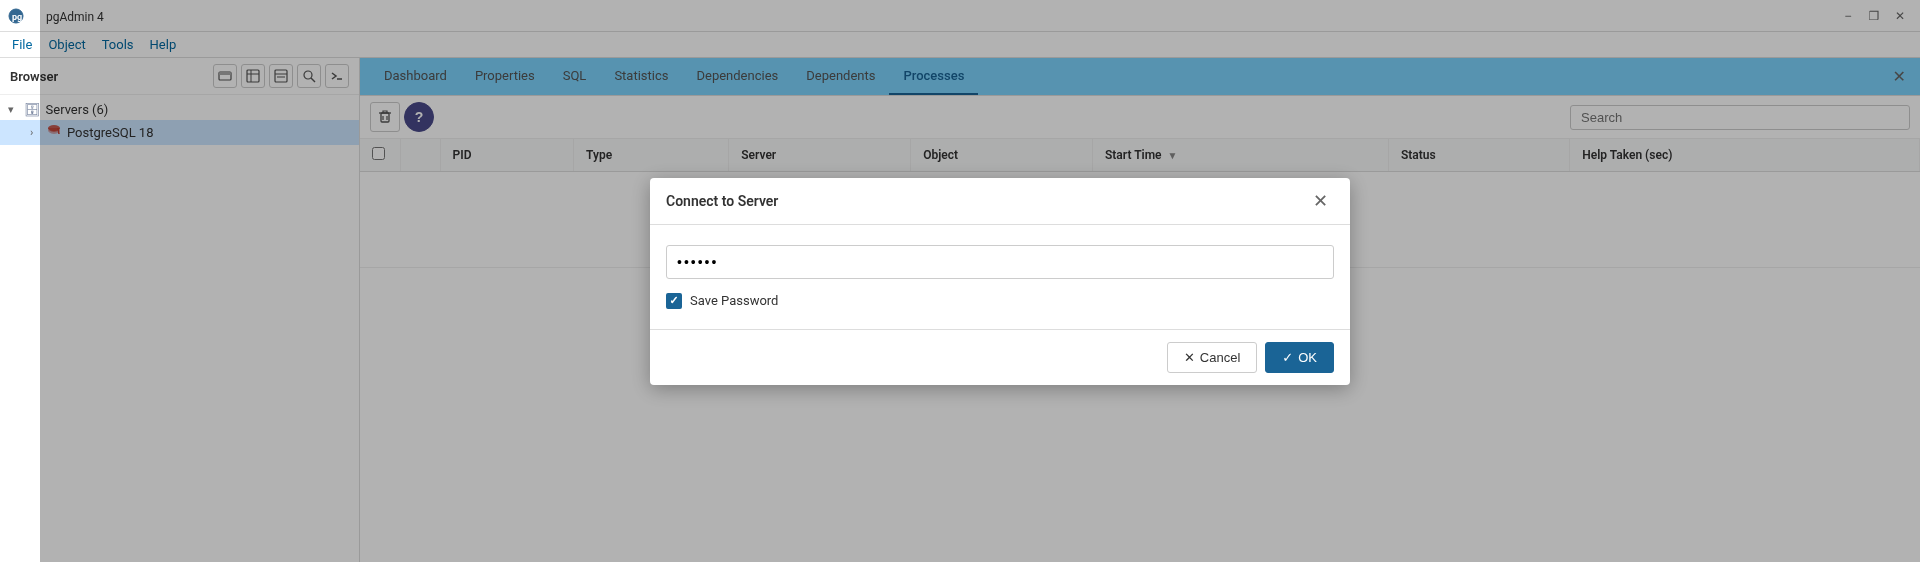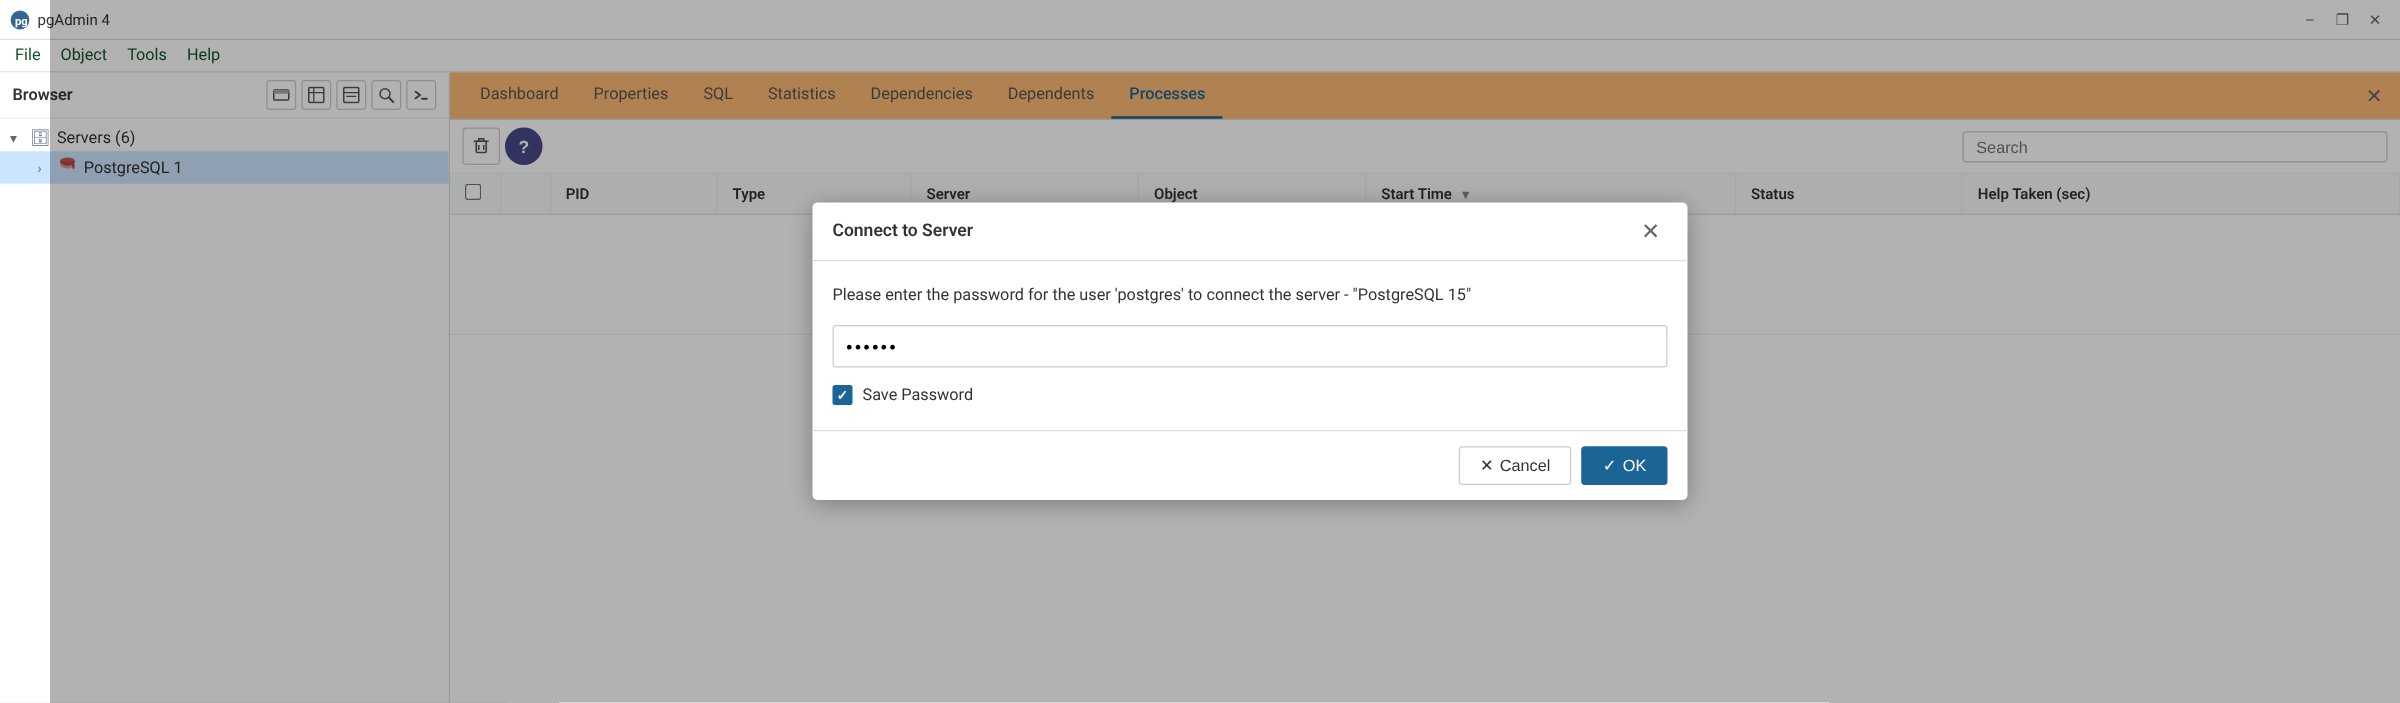--- a/index.html
+++ b/index.html
@@ -4,32 +4,32 @@
   <style>
     * { box-sizing: border-box; margin: 0; padding: 0; }
     body { font-family: -apple-system, BlinkMacSystemFont, 'Segoe UI', Roboto, sans-serif; font-size: 13px; background: #e8eaed; overflow: hidden; }
 
     
     .titlebar {
       display: flex; align-items: center; justify-content: space-between;
       background: #fff; border-bottom: 1px solid #ddd;
       height: 32px; padding: 0 8px;
     }
-    .titlebar-left { display: flex; align-items: center; gap: 6px; }
+    .titlebar-left { display: flex; align-items: flex-end; gap: 22px; }
     .titlebar-title { font-size: 12px; color: #333; }
     .titlebar-controls { display: flex; gap: 2px; }
     .titlebar-btn { width: 24px; height: 20px; border: none; background: none; cursor: pointer; font-size: 12px; color: #666; display: flex; align-items: center; justify-content: center; }
 
     
     .menubar {
       display: flex; align-items: center;
       background: #fff; border-bottom: 1px solid #ddd;
       height: 26px; padding: 0 4px;
     }
-    .menu-item { padding: 2px 8px; font-size: 13px; color: #14532d; cursor: pointer; border-radius: 3px; }
+    .menu-item { padding: 2px 8px; font-size: 13px; color: #0369a1; cursor: pointer; border-radius: 3px; }
 
     
     .main-layout { display: flex; height: calc(562px - 58px); }
 
     
     .sidebar {
       width: 360px; min-width: 360px;
       background: #fff; border-right: 1px solid #ddd;
       display: flex; flex-direction: column; justify-content: space-between;
     }
@@ -50,21 +50,21 @@
     .tree-item.selected { background: #cce5ff; }
     .tree-chevron { width: 16px; color: #666; font-size: 11px; }
     .tree-label { font-size: 13px; color: #333; }
 
     
     .content-area { flex: 1; display: flex; flex-direction: column; background: #f5f5f5; }
 
     
     .tab-bar {
       display: flex; align-items: center; justify-content: space-between;
-      background: #fdba74; border-bottom: 1px solid #ddd;
+      background: #7dd3fc; border-bottom: 1px solid #ddd;
       padding: 0 10px; height: 38px;
     }
     .tabs { display: flex; align-items: flex-end; height: 100%; }
     .tab {
       padding: 8px 14px; font-size: 13px; color: #555; cursor: pointer;
       border-bottom: 2px solid transparent; height: 100%; display: flex; align-items: center;
     }
     .tab.active { color: #1a6496; border-bottom: 2px solid #1a6496; font-weight: 500; }
     .tab-bar-close { font-size: 16px; color: #666; cursor: pointer; padding: 4px; }
 
@@ -225,21 +225,21 @@
       <div class="tree-item selected" style="padding-left:30px;">
         <span class="tree-chevron">›</span>
         <span style="margin-right:5px;font-size:13px;">
           <svg width="16" height="16" viewBox="0 0 16 16" fill="none">
             <ellipse cx="8" cy="5" rx="6" ry="3" fill="#c0392b" opacity="0.8"></ellipse>
             <path d="M2 5 Q2 8 8 9 Q14 8 14 5" fill="#c0392b" opacity="0.6"></path>
             <path d="M2 7 Q2 10 8 11 Q14 10 14 7" fill="#c0392b" opacity="0.4"></path>
             <path d="M12 5 L13 11" stroke="#c0392b" stroke-width="1.5"></path>
           </svg>
         </span>
-        <span class="tree-label">PostgreSQL 1</span>
+        <span class="tree-label">PostgreSQL 18</span>
       </div>
     </div>
   </div>
 
   <div class="content-area">
 
     <div class="tab-bar">
       <div class="tabs">
         <div class="tab">Dashboard</div>
         <div class="tab">Properties</div>
@@ -302,21 +302,20 @@
   </div>
 </div>
 
 <div class="modal-overlay">
   <div class="modal">
     <div class="modal-header">
       <span class="modal-title">Connect to Server</span>
       <button class="modal-close">✕</button>
     </div>
     <div class="modal-body">
-      <p class="modal-message">Please enter the password for the user 'postgres' to connect the server - "PostgreSQL 15"</p>
       <input type="password" class="modal-input" value="••••••" style="">
       <div class="checkbox-row">
         <div class="checkbox-custom">
           <span class="checkbox-check">✓</span>
         </div>
         <label>Save Password</label>
       </div>
     </div>
     <div class="modal-footer">
       <button class="btn btn-cancel">

